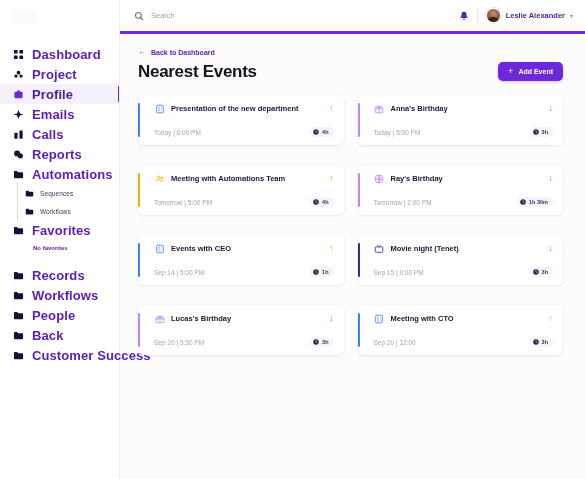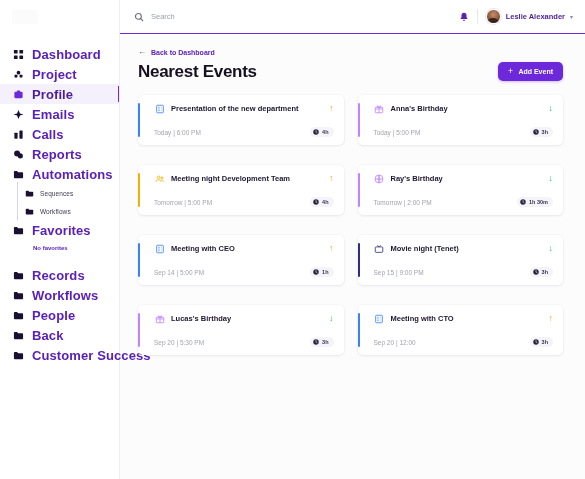--- a/index.html
+++ b/index.html
@@ -62,21 +62,21 @@
     padding-left: 33px; height: 16px; display: flex; align-items: center;
     font-size: 6px; color: #5b21b6; font-weight: 600;
   }
   .nav-gap { height: 9px; }
 
   
   .main { flex: 1; height: 479px; background: #fcfcfd; display: flex; flex-direction: column; }
 
   .topbar {
     height: 34px; background: #fff;
-    border-bottom: 1px solid #6d28d9;
+    border-bottom: 3px solid #6d28d9;
     display: flex; align-items: center;
     padding: 0 12px 0 14px; flex: 0 0 34px;
   }
   .search-wrap { display: flex; align-items: center; flex: 1; }
   .search-icon { color: #6b6b7b; margin-right: 7px; display: flex; }
   .search-input {
     border: none; outline: none; background: transparent;
     font-family: "Liberation Sans", sans-serif;
     font-size: 7.5px; color: #3b3b4f; width: 160px;
   }
@@ -419,21 +419,21 @@
         <div class="card">
           <span class="accent" style="background:#eab308"></span>
           <div class="card-top">
             <span class="card-ico">
               <svg width="10" height="10" viewBox="0 0 24 24" fill="none" stroke="#eab308" stroke-width="2">
                   <circle cx="8.5" cy="8" r="3.2"></circle>
                   <circle cx="16.5" cy="9.5" r="2.6"></circle>
                   <path d="M2.5 19c0-3 2.7-5 6-5s6 2 6 5M15 14.5c3 .2 5.2 2 5.5 4.5"></path>
                 </svg>
             </span>
-            <span class="card-title">Meeting night Development Team</span>
+            <span class="card-title">Meeting with Automations Team</span>
             <span class="prio up">↑</span>
           </div>
           <div class="card-bot">
             <span class="card-when">Tomorrow | 5:00 PM</span>
             <span class="dur">
               <span class="dur-ico">
                 <svg width="6" height="6" viewBox="0 0 24 24" fill="#2b2640">
                     <circle cx="12" cy="12" r="11"></circle>
                     <path d="M12 6v6.5l4 2.2" stroke="#fff" stroke-width="2.2" fill="none" stroke-linecap="round"></path>
                   </svg>
@@ -471,21 +471,21 @@
 
         <div class="card">
           <span class="accent" style="background:#3b82f6"></span>
           <div class="card-top">
             <span class="card-ico">
               <svg width="10" height="10" viewBox="0 0 24 24" fill="none" stroke="#3b82f6" stroke-width="2">
                   <rect x="4" y="3" width="16" height="18" rx="2"></rect>
                   <path d="M8 8h3M8 12h3M8 16h3M15 8h1M15 12h1M15 16h1"></path>
                 </svg>
             </span>
-            <span class="card-title">Meeting with CEO</span>
+            <span class="card-title">Events with CEO</span>
             <span class="prio up">↑</span>
           </div>
           <div class="card-bot">
             <span class="card-when">Sep 14 | 5:00 PM</span>
             <span class="dur">
               <span class="dur-ico">
                 <svg width="6" height="6" viewBox="0 0 24 24" fill="#2b2640">
                     <circle cx="12" cy="12" r="11"></circle>
                     <path d="M12 6v6.5l4 2.2" stroke="#fff" stroke-width="2.2" fill="none" stroke-linecap="round"></path>
                   </svg>

